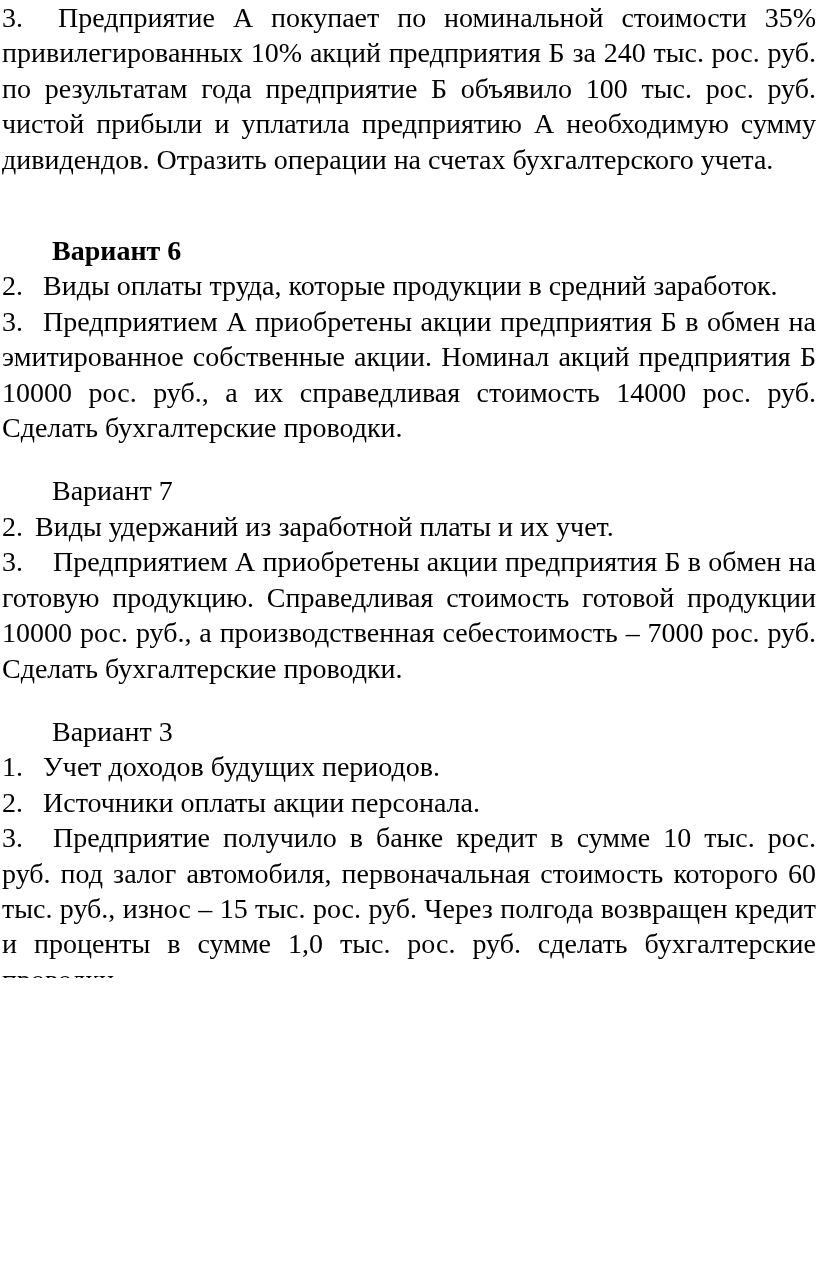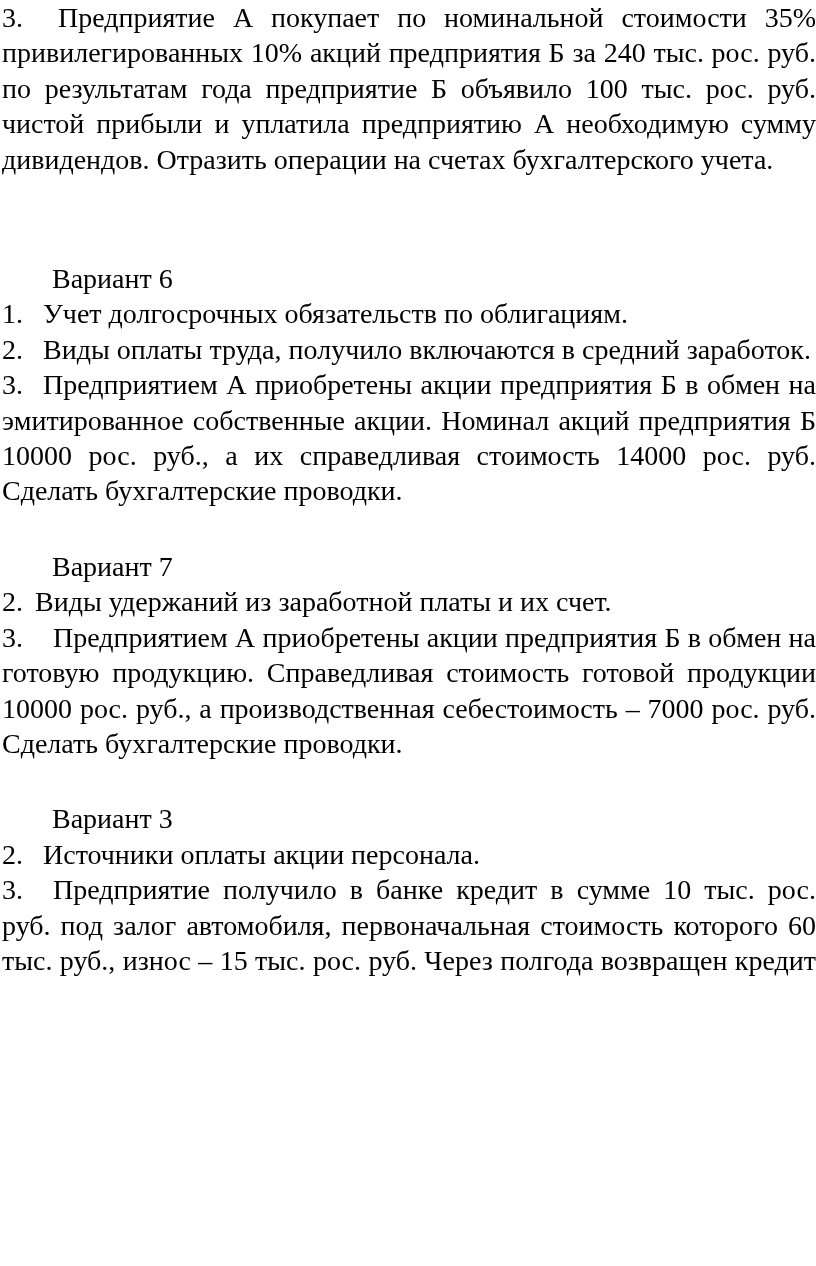--- a/index.html
+++ b/index.html
@@ -28,36 +28,36 @@
   .tab  { display: inline-block; height: 1px; }
   .t1   { width: 12px; }
   .t2   { width: 20px; }
   .t3   { width: 30px; }
   .t4   { width: 35px; }
 
   .heading {
     text-align: left;
     text-indent: 50px;
   }
-  .gap-large  { margin-top: 84px; } 
-  .gap-one    { margin-top: 40px;  } 
+  .gap-large  { margin-top: 56px; font-weight: bold; } 
+  .gap-one    { margin-top: 28px;  } 
 </style>
 </head>
 <body>
 
 <div class="page">
 
   <p class="para"><span>3.</span><span class="tab t4"></span><span>Предприятие А покупает по номинальной стоимости 35% привилегированных 10% акций предприятия Б за 240 тыс. рос. руб. по результатам года предприятие Б объявило 100 тыс. рос. руб. чистой прибыли и уплатила предприятию А необходимую сумму дивидендов. Отразить операции на счетах бухгалтерского учета.</span></p>
 
   <p class="heading gap-large">Вариант 6</p>
-  <p class="para"><span>1.</span><span class="tab t2"></span><span>Учет долгосрочных обязательств по облигациям.</span></p>
-  <p class="para"><span>2.</span><span class="tab t2"></span><span>Виды оплаты труда, получило включаются в средний заработок.</span></p>
+  <p class="para"><span>2.</span><span class="tab t2"></span><span>Виды оплаты труда, которые продукции в средний заработок.</span></p>
   <p class="para"><span>3.</span><span class="tab t2"></span><span>Предприятием А приобретены акции предприятия Б в обмен на эмитированное собственные акции. Номинал акций предприятия Б 10000 рос. руб., а их справедливая стоимость 14000 рос. руб. Сделать бухгалтерские проводки.</span></p>
 
   <p class="heading gap-one">Вариант 7</p>
-  <p class="para"><span>2.</span><span class="tab t1"></span><span>Виды удержаний из заработной платы и их счет.</span></p>
+  <p class="para"><span>2.</span><span class="tab t1"></span><span>Виды удержаний из заработной платы и их учет.</span></p>
   <p class="para"><span>3.</span><span class="tab t3"></span><span>Предприятием А приобретены акции предприятия Б в обмен на готовую продукцию. Справедливая стоимость готовой продукции 10000 рос. руб., а производственная себестоимость – 7000 рос. руб. Сделать бухгалтерские проводки.</span></p>
 
   <p class="heading gap-one">Вариант 3</p>
+  <p class="para"><span>1.</span><span class="tab t2"></span><span>Учет доходов будущих периодов.</span></p>
   <p class="para"><span>2.</span><span class="tab t2"></span><span>Источники оплаты акции персонала.</span></p>
   <p class="para"><span>3.</span><span class="tab t3"></span><span>Предприятие получило в банке кредит в сумме 10 тыс. рос. руб. под залог автомобиля, первоначальная стоимость которого 60 тыс. руб., износ – 15 тыс. рос. руб. Через полгода возвращен кредит и проценты в сумме 1,0 тыс. рос. руб. сделать бухгалтерские проводки.</span></p>
 
 </div>
 
 </body></html>

